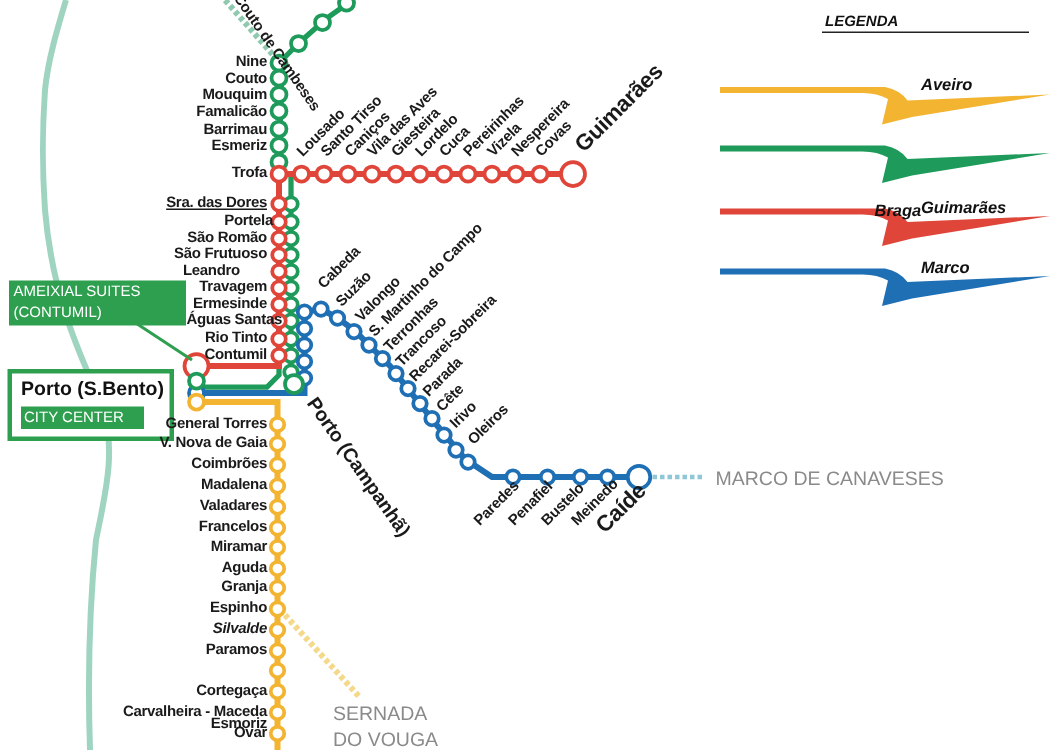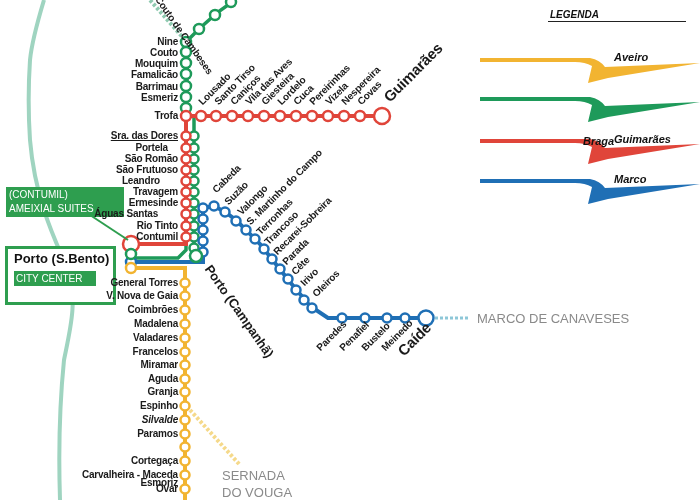--- a/index.html
+++ b/index.html
@@ -8,21 +8,21 @@
   .lbl{position:absolute;font-family:"Liberation Sans",sans-serif;font-weight:bold;font-size:10px;color:#1a1a1a;white-space:nowrap;letter-spacing:-0.2px;}
   .lbl-r{text-align:right;}
   .rot{transform-origin:0 100%;transform:rotate(-45deg);}
   .rot-d{transform-origin:0 0;transform:rotate(55deg);}
   .terminal{font-size:15px;}
   .ext{position:absolute;font-family:"Liberation Sans",sans-serif;font-size:13px;color:#8a8a8a;font-weight:normal;white-space:nowrap;line-height:17px;}
   .legend-title{position:absolute;left:550px;top:9px;font-family:"Liberation Sans",sans-serif;font-size:10px;font-weight:bold;font-style:italic;color:#111;}
   .legend-rule{position:absolute;left:548px;top:21px;width:138px;height:1px;background:#222;}
   .legend-lbl{position:absolute;font-family:"Liberation Sans",sans-serif;font-size:11px;font-weight:bold;font-style:italic;color:#111;}
   .box-ameixial{position:absolute;left:6px;top:187px;width:118px;height:30px;background:#2e9e4f;color:#fff;font-size:10px;line-height:14px;padding:1px 3px;box-sizing:border-box;font-family:"Liberation Sans",sans-serif;}
-  .box-porto{position:absolute;left:5px;top:246px;width:111px;height:59px;border:3px solid #2e9e4f;background:#fff;box-sizing:border-box;}
+  .box-porto{position:absolute;left:5px;top:246px;width:111px;height:48px;border:3px solid #2e9e4f;background:#fff;box-sizing:border-box;}
   .box-porto .title{position:absolute;left:6px;top:2px;font-size:13px;font-weight:bold;color:#111;font-family:"Liberation Sans",sans-serif;}
   .box-porto .sub{position:absolute;left:6px;top:22px;width:80px;height:15px;background:#2e9e4f;color:#fff;font-size:10px;line-height:15px;padding-left:2px;font-family:"Liberation Sans",sans-serif;}
 </style>
 </head>
 <body>
 
 <svg id="map" viewBox="0 0 700 500" xmlns="http://www.w3.org/2000/svg">
 
   <path d="M44,0 C38,20 32,40 30,60 C28,90 28,110 30,140 C35,200 55,240 68,270 C78,300 70,330 64,360 C60,400 58,440 60,500" fill="none" stroke="#9fd4c0" stroke-width="4"></path>
 
@@ -158,22 +158,22 @@
 </svg>
 
 <div class="legend-title">LEGENDA</div>
 <div class="legend-rule"></div>
 <div class="legend-lbl" style="left:614px;top:51px;">Aveiro</div>
 <div class="legend-lbl" style="left:583px;top:91px;margin-top:44px;">Braga</div>
 <div class="legend-lbl" style="left:614px;top:133px;">Guimarães</div>
 <div class="legend-lbl" style="left:614px;top:173px;">Marco</div>
 
 <div class="box-ameixial">
+  <div>AMEIXIAL SUITES</div>
   <div>(CONTUMIL)</div>
-  <div>AMEIXIAL SUITES</div>
 </div>
 <div class="box-porto">
   <div class="title">Porto (S.Bento)</div>
   <div class="sub">CITY CENTER</div>
 </div>
 
 <div class="lbl lbl-r" style="right:522px;top:36px;">Nine</div>
 <div class="lbl lbl-r" style="right:522px;top:47px;">Couto</div>
 <div class="lbl lbl-r" style="right:522px;top:58px;">Mouquim</div>
 <div class="lbl lbl-r" style="right:522px;top:69px;">Famalicão</div>
@@ -189,27 +189,27 @@
 <div class="lbl rot" style="left:283px;top:96px;">Lordelo</div>
 <div class="lbl rot" style="left:299px;top:96px;">Cuca</div>
 <div class="lbl rot" style="left:315px;top:96px;">Pereirinhas</div>
 <div class="lbl rot" style="left:331px;top:96px;">Vizela</div>
 <div class="lbl rot" style="left:347px;top:96px;">Nespereira</div>
 <div class="lbl rot" style="left:363px;top:96px;">Covas</div>
 <div class="lbl rot terminal" style="left:392px;top:88px;">Guimarães</div>
 
 <div class="lbl lbl-r" style="right:522px;top:110px;">Trofa</div>
 <div class="lbl lbl-r" style="right:522px;top:130px;text-decoration:underline;">Sra. das Dores</div>
-<div class="lbl lbl-r" style="right:532px;top:142px;padding-left:40px;">Portela</div>
+<div class="lbl lbl-r" style="right:518px;top:142px;padding-left:40px;">Portela</div>
 <div class="lbl lbl-r" style="right:522px;top:153px;">São Romão</div>
 <div class="lbl lbl-r" style="right:522px;top:164px;">São Frutuoso</div>
 <div class="lbl lbl-r" style="right:540px;top:175px;">Leandro</div>
 <div class="lbl lbl-r" style="right:522px;top:186px;">Travagem</div>
 <div class="lbl lbl-r" style="right:522px;top:197px;">Ermesinde</div>
-<div class="lbl lbl-r" style="right:542px;top:208px;">Águas Santas</div>
+<div class="lbl lbl-r" style="right:512px;top:208px;">Águas Santas</div>
 <div class="lbl lbl-r" style="right:522px;top:220px;">Rio Tinto</div>
 <div class="lbl lbl-r" style="right:522px;top:231px;">Contumil</div>
 
 <div class="lbl rot" style="left:218px;top:184px;">Cabeda</div>
 <div class="lbl rot" style="left:230px;top:196px;">Suzão</div>
 <div class="lbl rot" style="left:243px;top:206px;">Valongo</div>
 <div class="lbl rot" style="left:252px;top:216px;">S. Martinho do Campo</div>
 <div class="lbl rot" style="left:262px;top:226px;">Terronhas</div>
 <div class="lbl rot" style="left:270px;top:236px;">Trancoso</div>
 <div class="lbl rot" style="left:279px;top:246px;">Recarei-Sobreira</div>

